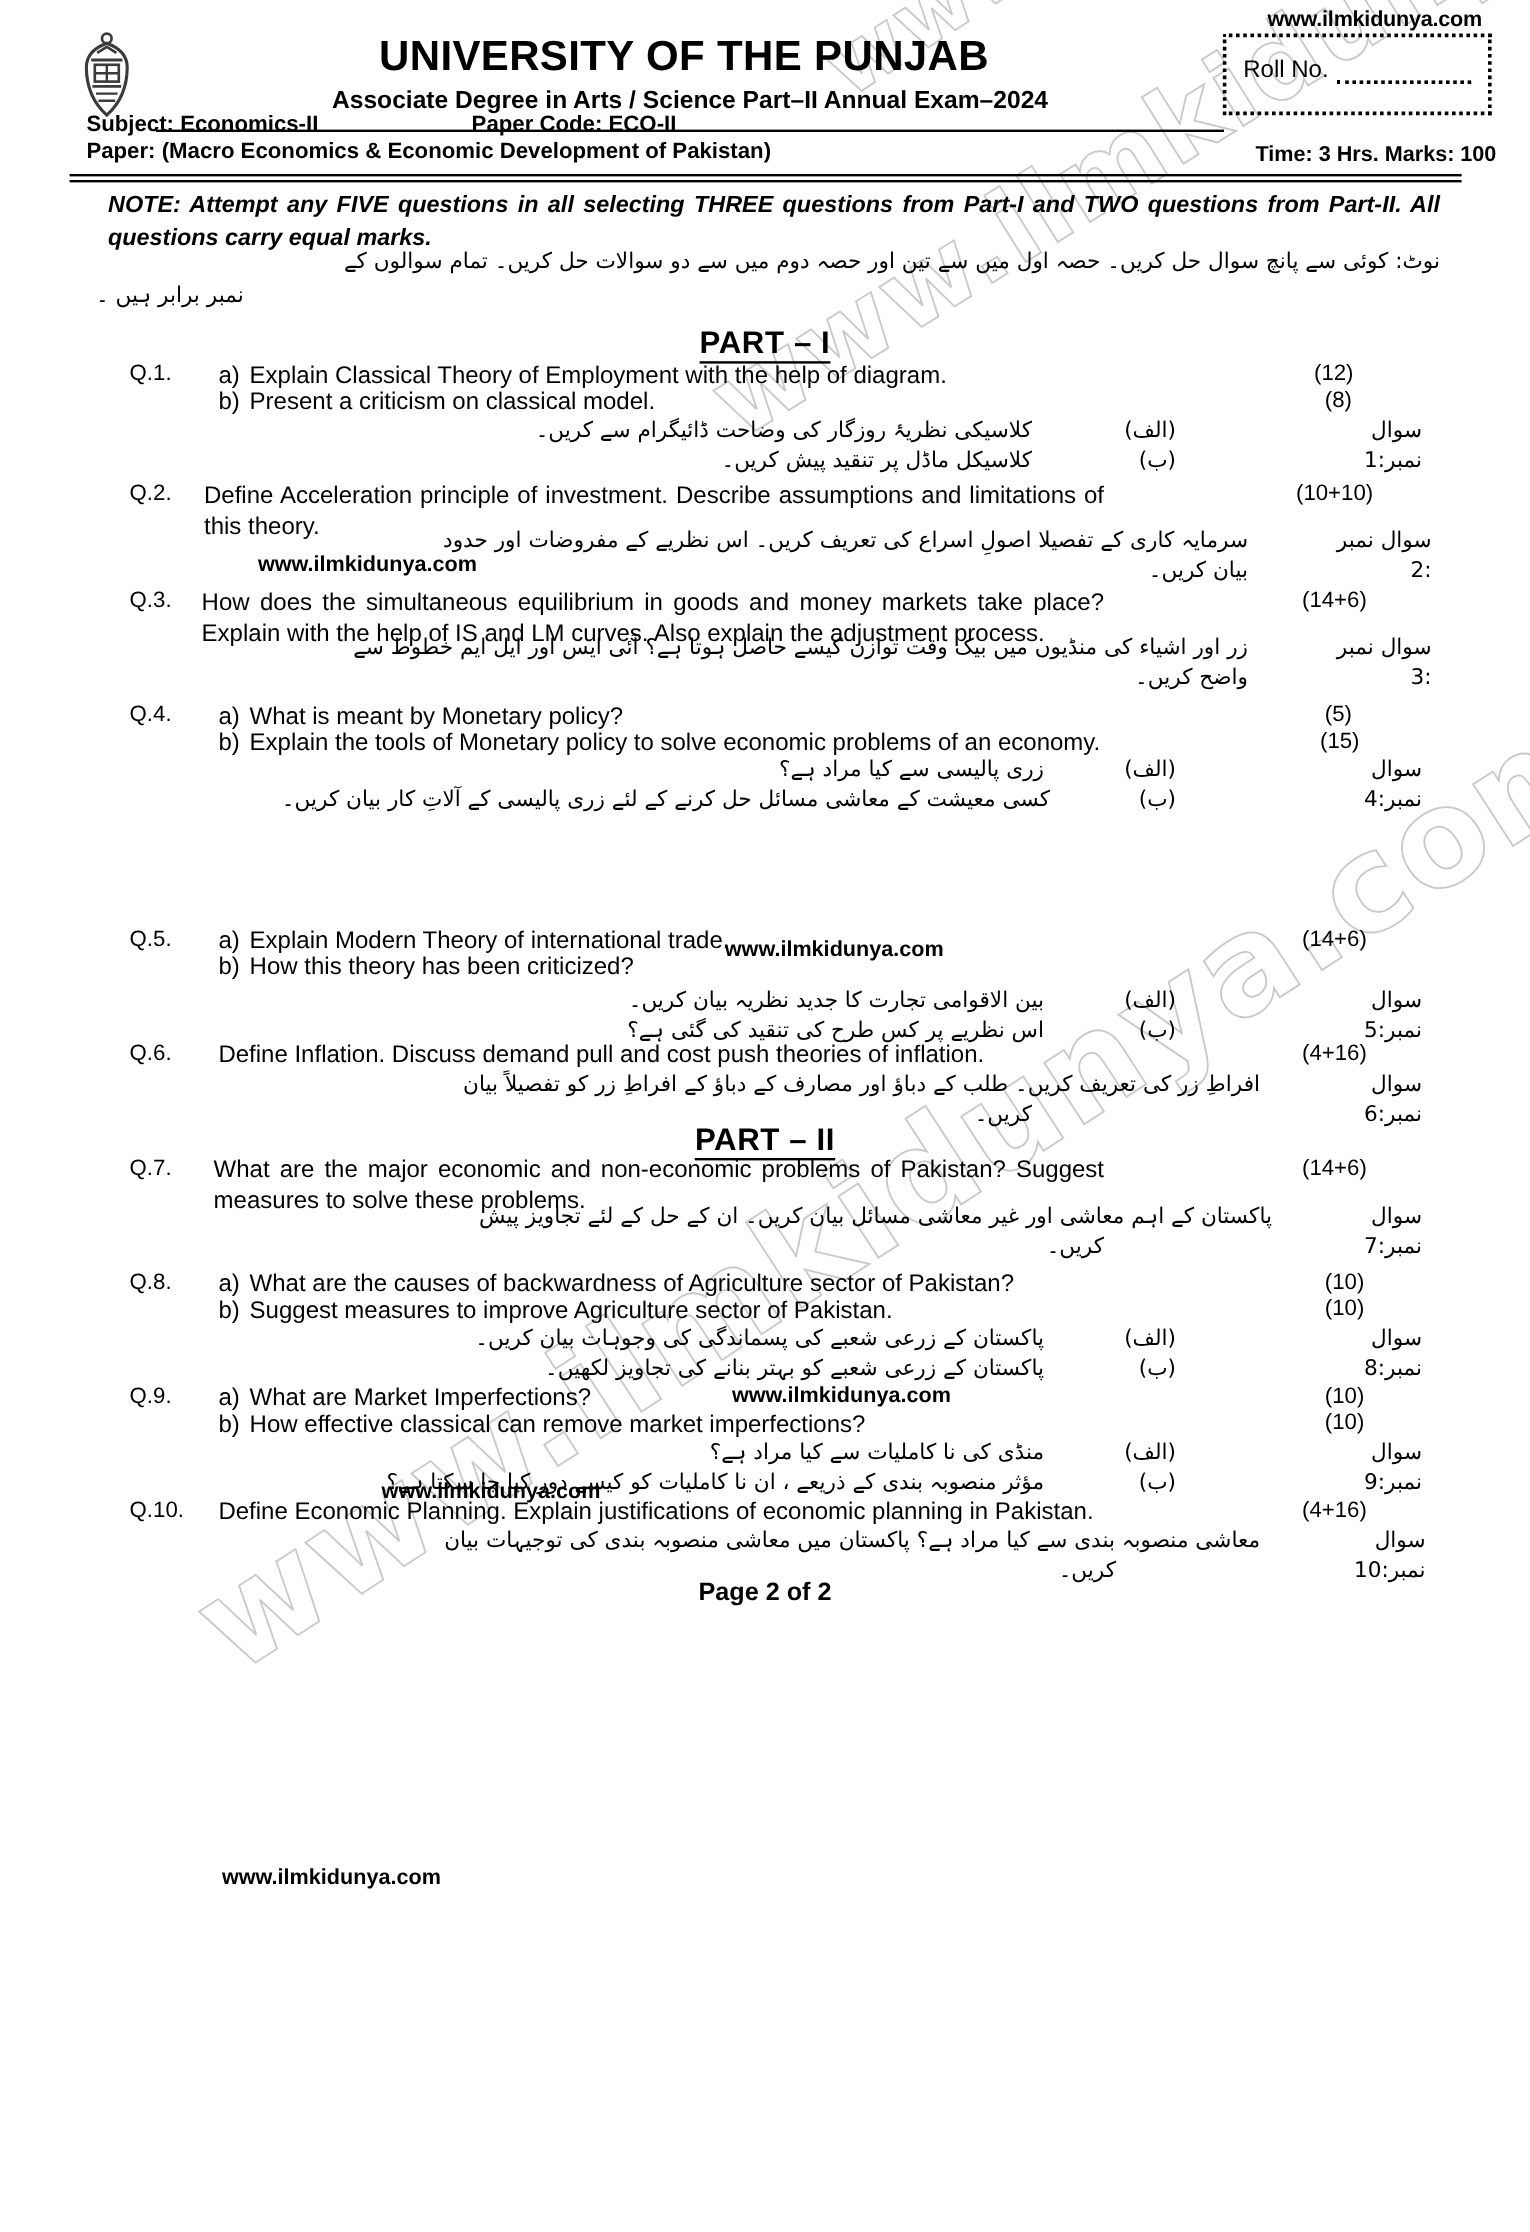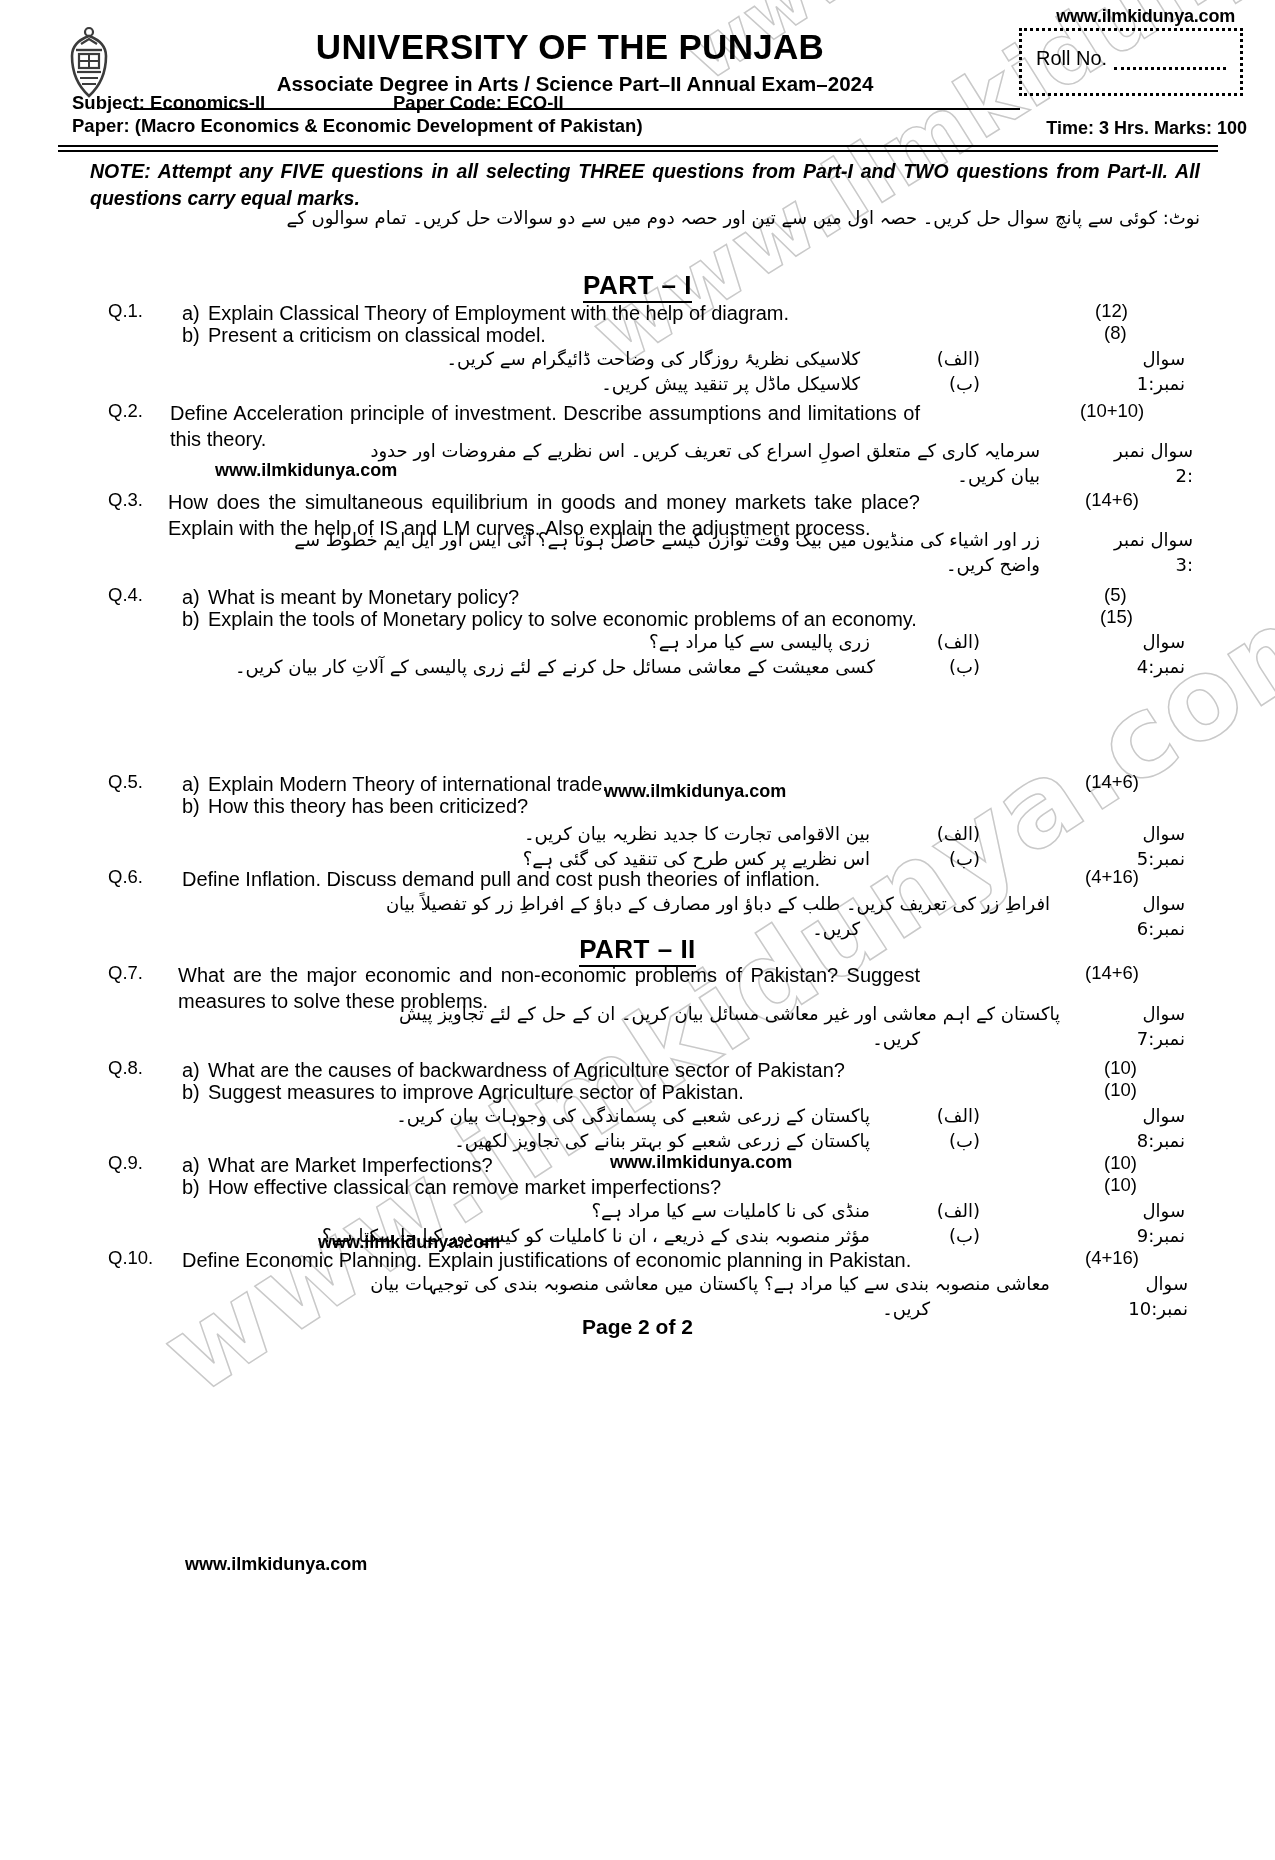--- a/index.html
+++ b/index.html
@@ -283,20 +283,21 @@
     <div class="meta-subject">Subject: Economics-II</div>
     <div class="meta-code">Paper Code: ECO-II</div>
     <div class="meta-paper">Paper: (Macro Economics &amp; Economic Development of Pakistan)</div>
     <div class="meta-time">Time: 3 Hrs.   Marks: 100</div>
 
     <div class="dbl-rule"></div>
 
     <div class="note-en">NOTE: Attempt any FIVE questions in all selecting THREE questions from Part-I and TWO questions from Part-II. All questions carry equal marks.</div>
     <div class="note-ur">
       <span>نوٹ: کوئی سے پانچ سوال حل کریں۔  حصہ اول میں سے تین اور حصہ دوم میں سے دو سوالات حل کریں۔ تمام سوالوں کے</span>
+      <span class="l2">نمبر برابر ہیں ۔</span>
     </div>
 
     <div class="part-head part1">
       <span>PART – I</span>
     </div>
 
     <div class="q-num" style="left:108px; top:300px;">Q.1.</div>
     <div class="q-body" style="left:182px; top:300px; width:760px;">
       <span class="sub-label">a)</span><span>Explain Classical Theory of Employment with the help of diagram.</span>
     </div>
@@ -312,21 +313,21 @@
     <div class="ur-text" style="left:880px; top:370px; width:100px;">(ب)</div>
     <div class="ur-text" style="left:400px; top:345px; width:460px;">کلاسیکی نظریۂ روزگار کی وضاحت ڈائیگرام سے کریں۔</div>
     <div class="ur-text" style="left:400px; top:370px; width:460px;">کلاسیکل ماڈل پر تنقید پیش کریں۔</div>
 
     <div class="q-num" style="left:108px; top:400px;">Q.2.</div>
     <div class="q-body justify" style="left:170px; top:400px; width:750px;">Define Acceleration principle of investment. Describe assumptions and limitations of this theory.</div>
     <div class="q-marks" style="left:1080px; top:400px;">(10+10)</div>
 
     <div class="ur-label" style="left:1048px; top:437px; width:145px;">سوال نمبر</div>
     <div class="ur-label" style="left:1048px; top:462px; width:145px;">:2</div>
-    <div class="ur-text" style="left:195px; top:437px; width:845px;">سرمایہ کاری کے متعلق اصولِ اسراع کی تعریف کریں۔ اس نظریے کے مفروضات اور حدود</div>
+    <div class="ur-text" style="left:195px; top:437px; width:845px;">سرمایہ کاری کے تفصیلا اصولِ اسراع کی تعریف کریں۔ اس نظریے کے مفروضات اور حدود</div>
     <div class="ur-text" style="left:600px; top:462px; width:440px;">بیان کریں۔</div>
 
     <div class="q-num" style="left:108px; top:489px;">Q.3.</div>
     <div class="q-body justify" style="left:168px; top:489px; width:752px;">How does the simultaneous equilibrium in goods and money markets take place? Explain with the help of IS and LM curves. Also explain the adjustment process.</div>
     <div class="q-marks" style="left:1085px; top:489px;">(14+6)</div>
 
     <div class="ur-label" style="left:1048px; top:526px; width:145px;">سوال نمبر</div>
     <div class="ur-label" style="left:1048px; top:551px; width:145px;">:3</div>
     <div class="ur-text" style="left:140px; top:526px; width:900px;">زر اور اشیاء کی  منڈیوں میں بیک وقت توازن کیسے حاصل ہوتا ہے؟ آئی ایس اور ایل ایم خطوط سے</div>
     <div class="ur-text" style="left:600px; top:551px; width:440px;">واضح کریں۔</div>

